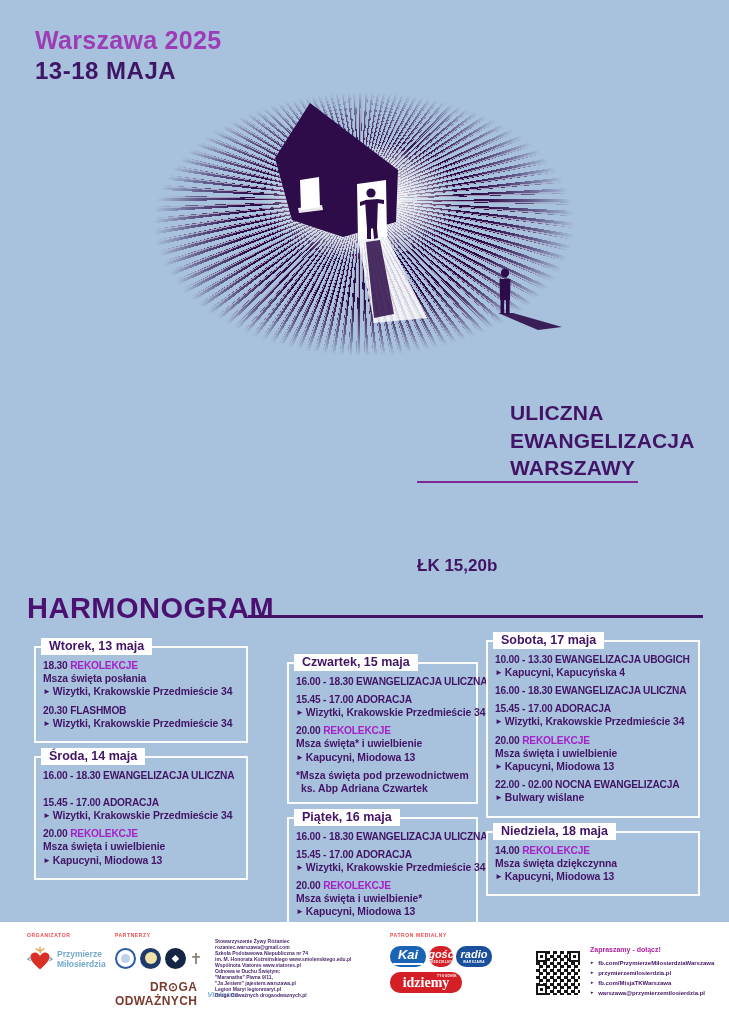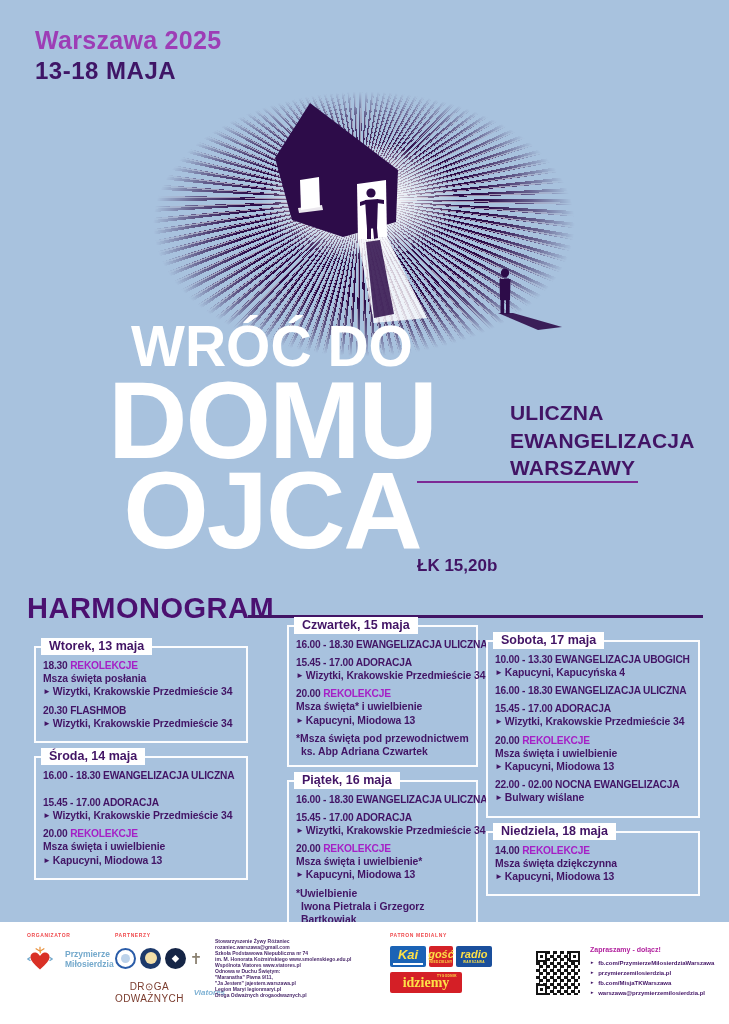--- a/index.html
+++ b/index.html
@@ -45,62 +45,62 @@
   .quote{position:absolute;left:417px;top:492px;width:260px;font-size:11px;font-weight:bold;color:var(--accent);line-height:1.45;letter-spacing:.1px;}
   .quote span{display:block;}
   .quote-ref{position:absolute;left:417px;top:556px;font-size:17px;font-weight:bold;color:var(--ink);}
 
   
   .sched-head{position:absolute;left:27px;top:592px;font-size:29px;font-weight:bold;color:#4b1070;letter-spacing:.5px;}
   .sched-rule{position:absolute;left:248px;top:615px;width:455px;height:2.5px;background:var(--ink);}
 
   .col{position:absolute;margin-left:8px;}
   .col1{left:26px;top:646px;width:214px;}
-  .col2{left:252px;top:625px;width:218px;padding-left:27px;}
+  .col2{left:252px;top:662px;width:218px;padding-left:27px;}
   .col3{left:478px;top:640px;width:214px;}
 
   .day{position:relative;border:2px solid rgba(255,255,255,.95);padding:11px 7px 6px;margin-bottom:13px;}
   .chip{position:absolute;top:-10px;left:5px;background:var(--white);color:var(--ink);font-weight:bold;font-size:12.5px;padding:1px 8px 2px;white-space:nowrap;}
   .ev{margin-bottom:5px;line-height:1.28;}
   .ev-head{font-weight:bold;font-size:10.2px;letter-spacing:-.2px;color:var(--ink);white-space:nowrap;}
   .ev-head .accent{color:var(--accent);}
   .ev-line{font-weight:bold;font-size:10.4px;letter-spacing:-.1px;color:var(--ink);}
   .ev-loc{font-weight:bold;font-size:10.4px;letter-spacing:-.1px;color:var(--ink);white-space:nowrap;}
   .arr{font-size:8px;vertical-align:1px;margin-right:2px;}
   .note{font-weight:bold;font-size:10.4px;color:var(--ink);line-height:1.28;margin-top:2px;}
   .note .n2{padding-left:5px;}
 
   
   .footer{position:absolute;left:0;top:922px;width:729px;height:102px;background:var(--white);}
   .flabel{font-size:5px;font-weight:bold;color:var(--label-red);letter-spacing:.6px;}
 
   .org{position:absolute;left:27px;top:10px;width:85px;}
-  .org-row{display:flex;align-items:center;gap:12px;margin-top:8px;}
+  .org-row{display:flex;align-items:center;gap:4px;margin-top:8px;}
   .heart-svg{width:26px;height:26px;flex:0 0 auto;}
   .org-name{font-size:8.5px;font-weight:bold;color:#74a9cc;line-height:1.2;}
 
   .partners{position:absolute;left:115px;top:10px;width:100px;}
   .p-logos{display:flex;gap:4px;align-items:center;margin-top:9px;}
   .pc{width:21px;height:21px;border-radius:50%;display:flex;align-items:center;justify-content:center;}
   .pc1{border:2.5px solid #2a5ca8;background:#fff;}
   .pc1 i{width:9px;height:9px;border-radius:50%;background:#bcd2ea;display:block;}
   .pc2{background:#1d3a6b;}
   .pc2 i{width:12px;height:12px;border-radius:50%;background:#f3dfa8;display:block;}
   .pc3{background:#152546;color:#fff;font-size:9px;font-weight:bold;}
   .pc4{width:12px;height:22px;border-radius:0;background:none;color:#8a8070;font-size:15px;line-height:1;}
   .p-row2{display:flex;gap:10px;align-items:center;margin-top:12px;}
-  .droga{font-size:10px;font-weight:normal;color:#7a3b2d;line-height:1.15;text-align:center;letter-spacing:.4px;}
+  .droga{font-size:12px;font-weight:bold;color:#7a3b2d;line-height:1.15;text-align:right;letter-spacing:.4px;}
   .viatores{font-size:8px;font-weight:bold;color:#7fb2d4;font-style:italic;}
 
   .plist{position:absolute;left:215px;top:16px;width:160px;font-size:5px;font-weight:bold;color:#4a2a6b;line-height:1.2;}
   .plist span{display:block;}
 
   .media{position:absolute;left:390px;top:10px;width:125px;}
   .m-row{display:flex;gap:3px;margin-top:8px;}
-  .mlogo{height:21px;display:flex;flex-direction:column;align-items:center;justify-content:center;border-radius:2px;color:#fde047;line-height:1;}
+  .mlogo{height:21px;display:flex;flex-direction:column;align-items:center;justify-content:center;border-radius:10px;color:#ffffff;line-height:1;}
   .kai{width:36px;background:#1b63b5;font-weight:bold;font-style:italic;font-size:13px;}
   .kai i{display:block;width:30px;height:2.5px;background:#fff;margin-top:1.5px;}
   .gosc{width:24px;background:#d42127;font-weight:bold;font-style:italic;font-size:11px;}
   .msub{font-size:3.2px;font-style:normal;letter-spacing:.4px;margin-top:1px;font-weight:bold;}
   .radio{width:36px;background:#1a4f9c;font-weight:bold;font-style:italic;font-size:11px;}
   .idziemy{width:72px;background:#d41f26;margin-top:5px;position:relative;font-family:"Liberation Serif", serif;font-weight:bold;font-size:14px;}
   .idziemy .msub{position:absolute;top:2px;right:5px;font-family:"Liberation Sans", sans-serif;}
 
   .qr{position:absolute;left:533px;top:26px;width:50px;height:50px;background:#fff;padding:3px;}
   .qr-pat{width:100%;height:100%;background:repeating-conic-gradient(#151515 0% 25%, #fff 0% 50%) 0 0/7px 7px;position:relative;}
@@ -149,25 +149,20 @@
 
     <g fill="#2d0c49">
       <circle cx="265" cy="181" r="4.2"></circle>
       <path d="M259.5,187 L270.5,187 L270,208 L260,208 Z"></path>
       <rect x="260.5" y="208" width="3.6" height="14"></rect>
       <rect x="266" y="208" width="3.6" height="14"></rect>
       <polygon points="258,221 273,221 322,235 298,238" opacity=".9"></polygon>
     </g>
   </svg>
 
-  <h1 class="hero-title">
-    <span class="t1">WRÓĆ DO</span>
-    <span class="t2">DOMU</span>
-    <span class="t2">OJCA</span>
-  </h1>
 
   <div class="subtitle">
     <span>ULICZNA</span>
     <span>EWANGELIZACJA</span>
     <span>WARSZAWY</span>
   </div>
 
   <div class="quote-divider"></div>
   <div class="quote-ref">ŁK 15,20b</div>
 

